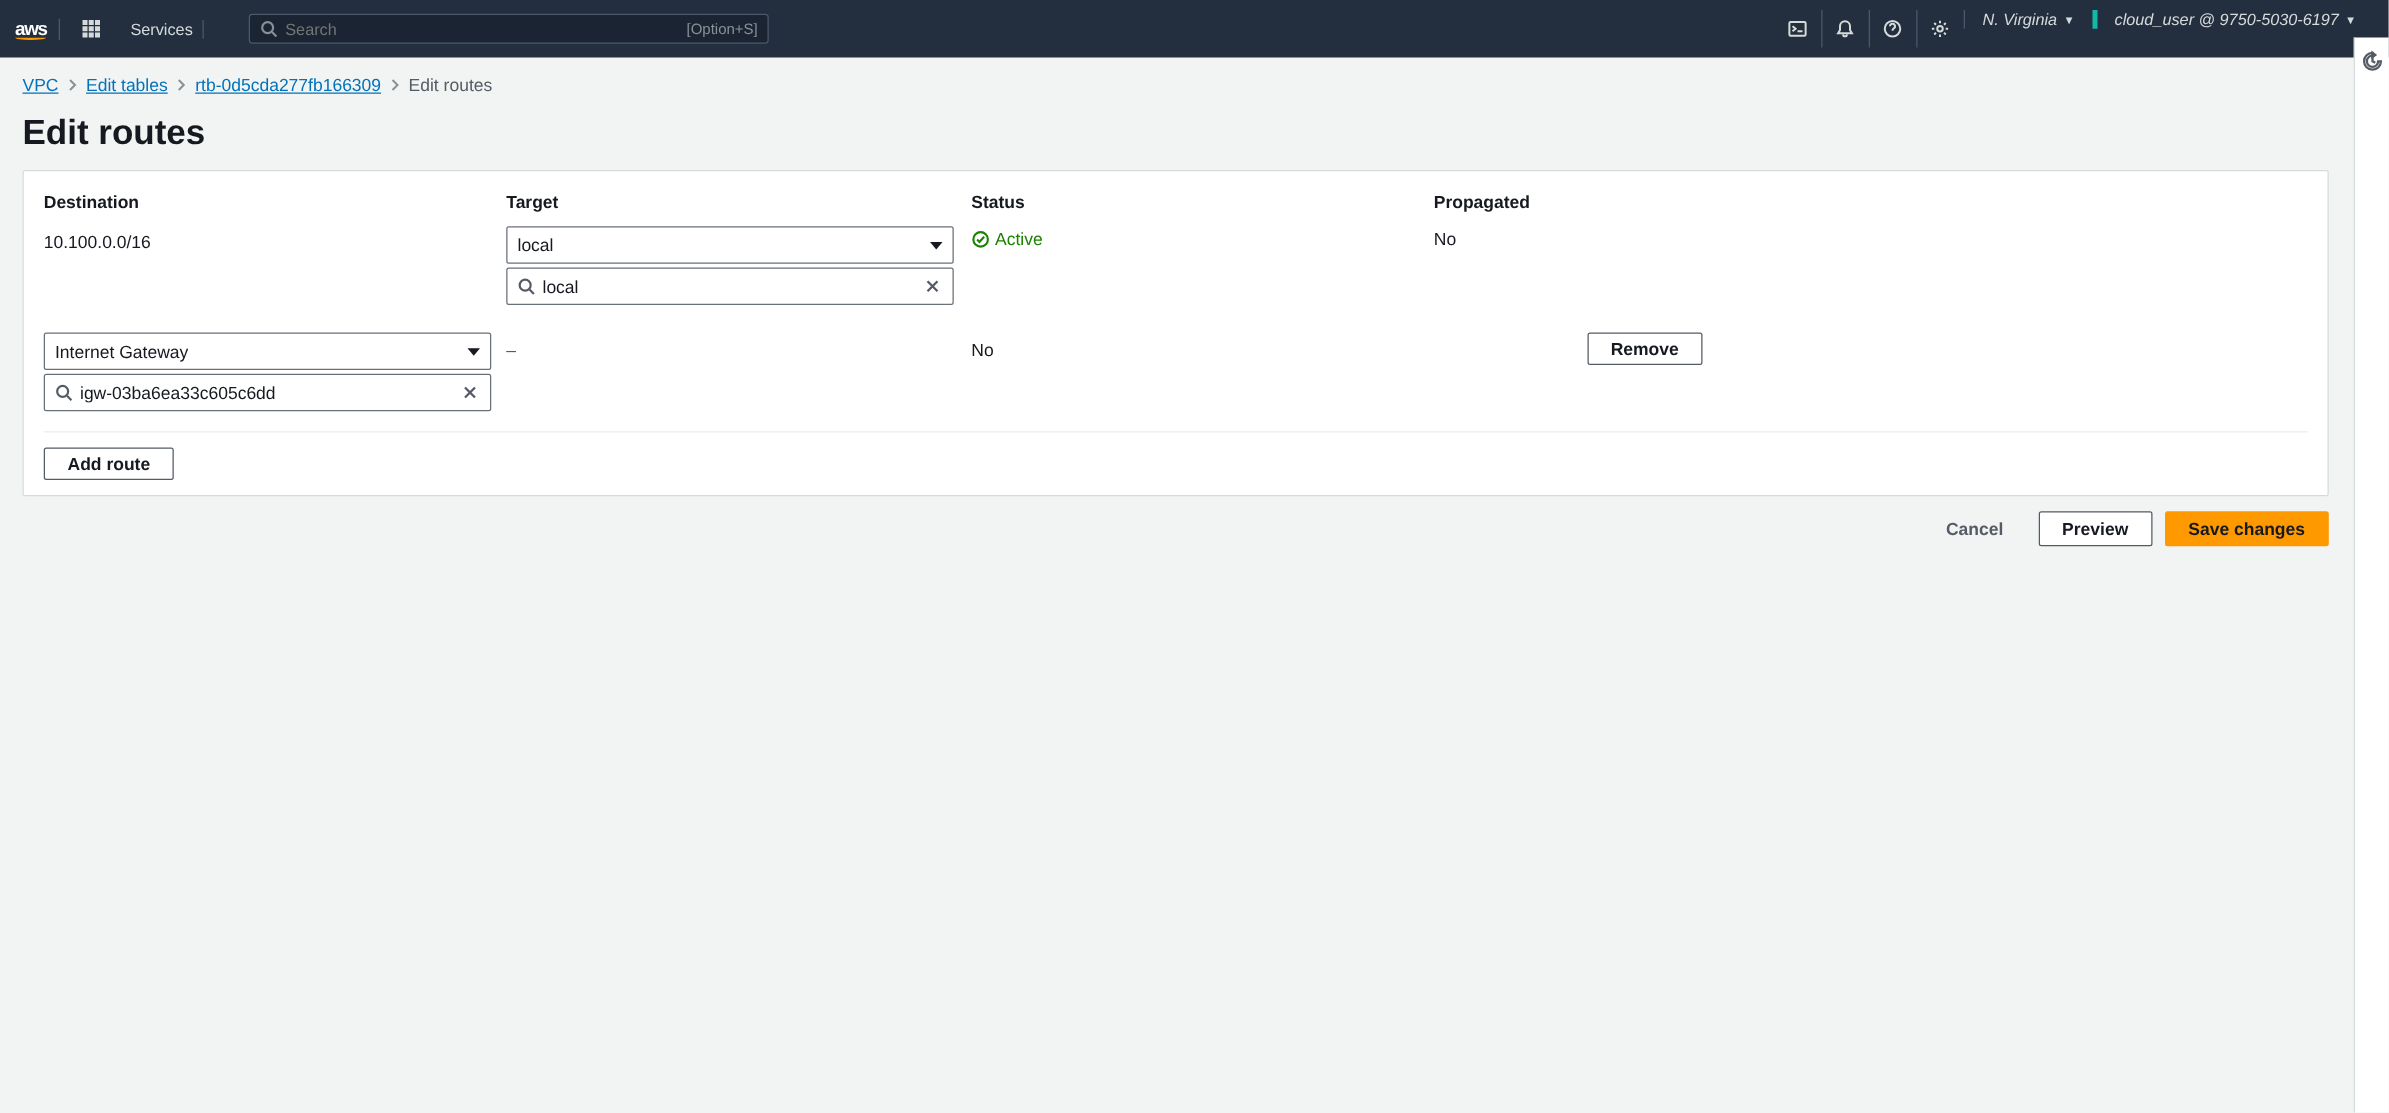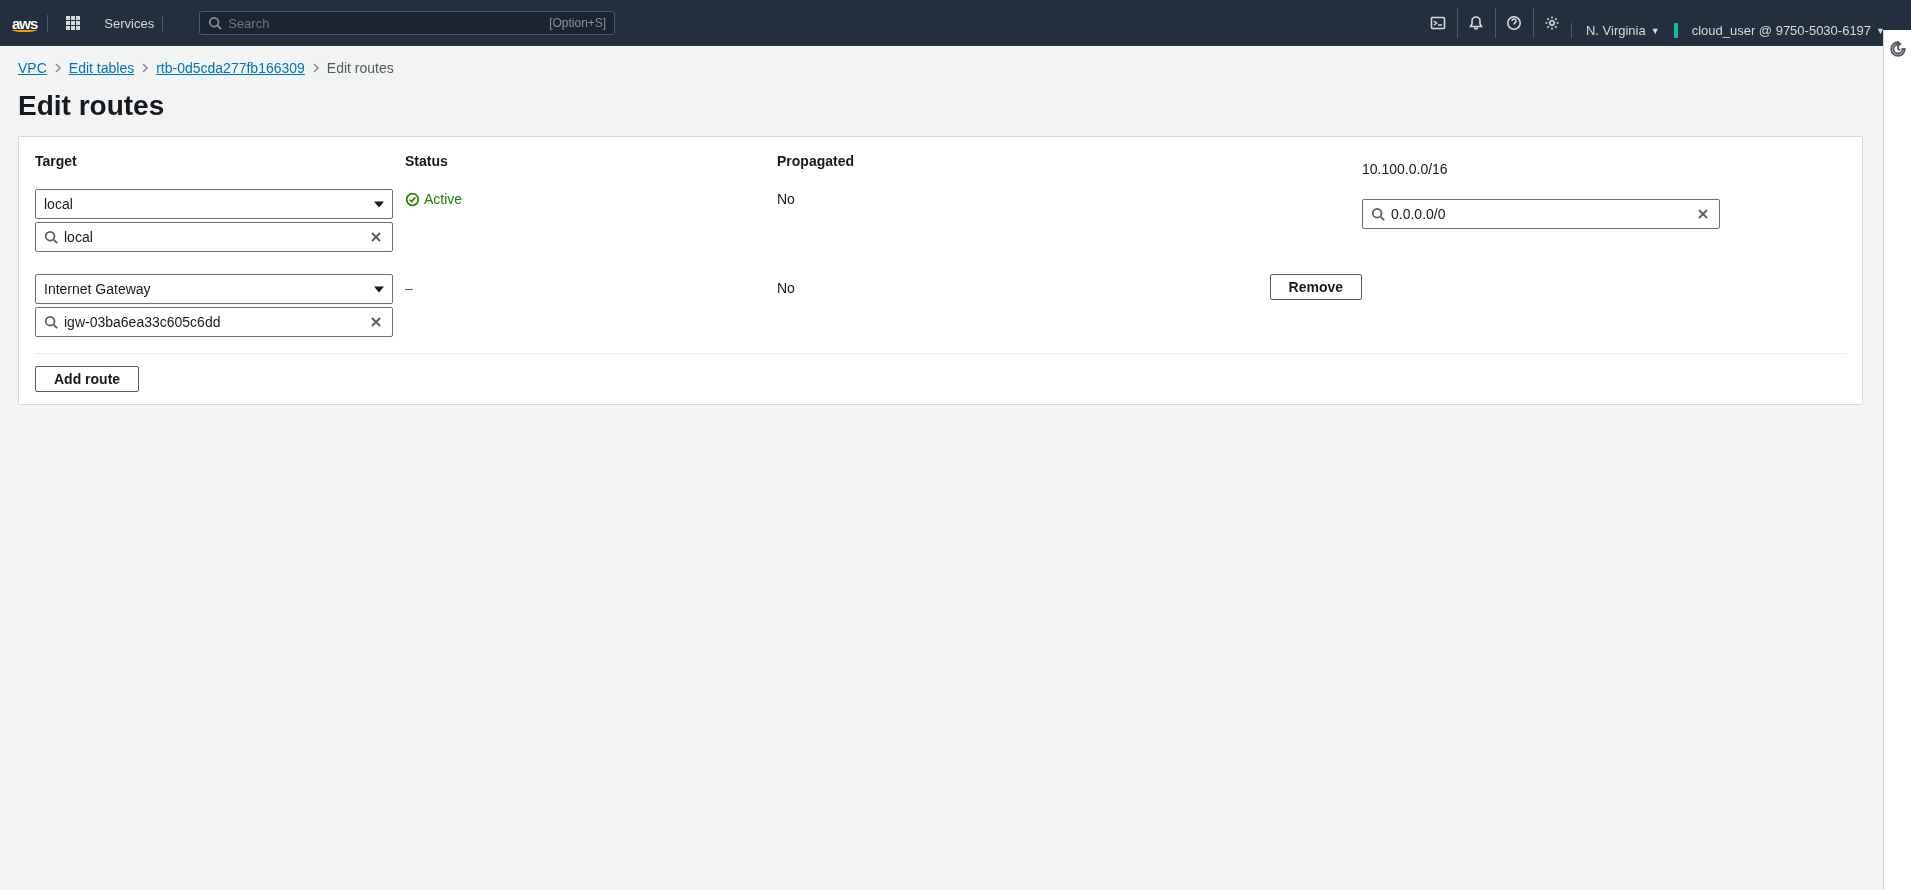--- a/index.html
+++ b/index.html
@@ -10,21 +10,21 @@
   .logo { display: inline-flex; flex-direction: column; align-items: center; margin-right: 10px; padding-right:10px; border-right:1px solid #4a5a6a;}
   .logo-text { color: #fff; font-weight: bold; font-size: 15px; letter-spacing: -1px; }
   .logo-smile { height: 4px; width: 25px; border-bottom: 2px solid #ff9900; border-radius: 0 0 50% 50%; margin-top:-4px;}
   .services { display: flex; align-items: center; gap: 24px; font-size: 13px; cursor: pointer; padding: 0 8px; border-right:1px solid #4a5a6a; margin-right:8px;}
   .apps-icon { display: grid; grid-template-columns: repeat(3,4px); grid-template-rows: repeat(3,4px); gap: 1px;}
   .apps-icon span { background: #d5dbdb; width:4px; height:4px; }
   .search-wrap { flex: 0 0 440px; margin-left: 4px; padding-left: 24px; }
   .search-box { background: #1a2433; border:1px solid #4a5a6a; border-radius: 3px; display: flex; align-items: center; height: 24px; padding: 0 8px; color:#879196;}
   .search-box input { background: transparent; border: none; outline: none; color: #d5dbdb; flex:1; font-size:13px; margin-left:6px;}
   .search-hint { font-size: 12px; color: #879196;}
-  .nav-right { margin-left: auto; display: flex; align-items: flex-end; gap: 0; }
+  .nav-right { margin-left: auto; display: flex; align-items: flex-start; gap: 0; font-style: italic; }
   .nav-icon { width: 38px; height: 30px; display:flex; align-items:center; justify-content:center; cursor:pointer; color:#d5dbdb; border-left:1px solid #4a5a6a;}
   .nav-icon:first-child { border-left:none;}
   .region { display:flex; align-items:center; padding:0 14px; font-size:13px; cursor:pointer; border-left:1px solid #4a5a6a;}
   .account { display:flex; align-items:center; padding:0 14px; font-size:13px; cursor:pointer; border-left:4px solid #14b8a6;}
   .caret { margin-left:5px; font-size:9px;}
 
   
   .right-rail { position:absolute; right:0; top:30px; bottom:0; width:28px; background:#fff; border-left:1px solid #d5dbdb; display:flex; flex-direction:column; align-items:center; padding-top:10px;}
 
   
@@ -164,20 +164,21 @@
           <path d="M3 1l4 4-4 4"></path>
         </svg>
     </span>
     <span>Edit routes</span>
   </div>
 
   <h1 class="page-title">Edit routes</h1>
 
   <div class="panel">
     <div class="routes-grid">
+      <div class="col-header">Destination</div>
       <div class="col-header">Target</div>
       <div class="col-header">Status</div>
       <div class="col-header">Propagated</div>
       <div class="col-header"></div>
 
       <div class="cell static-dest">10.100.0.0/16</div>
       <div class="cell">
         <div class="select-box">
           <span>local</span>
         </div>
@@ -199,35 +200,20 @@
         <svg width="15" height="15" viewBox="0 0 16 16" fill="none" stroke="#1d8102" stroke-width="1.8">
             <circle cx="8" cy="8" r="6.2"></circle>
             <path d="M5 8.2l2 2 4-4.4"></path>
           </svg>
         <span>Active</span>
       </div>
       <div class="cell prop-no">No</div>
       <div class="cell"></div>
 
       <div class="cell" style="padding-top:14px;">
-        <div class="input-search" style="margin-top:0;">
-          <svg class="mag" width="14" height="14" viewBox="0 0 16 16" fill="none" stroke="#545b64" stroke-width="2">
-              <circle cx="7" cy="7" r="5"></circle>
-              <line x1="11" y1="11" x2="15" y2="15"></line>
-            </svg>
-          <input type="text" value="0.0.0.0/0" style="">
-          <span class="clear-x">
-            <svg width="12" height="12" viewBox="0 0 12 12" stroke="#545b64" stroke-width="1.8">
-                <line x1="2" y1="2" x2="10" y2="10"></line>
-                <line x1="10" y1="2" x2="2" y2="10"></line>
-              </svg>
-          </span>
-        </div>
-      </div>
-      <div class="cell" style="padding-top:14px;">
         <div class="select-box">
           <span>Internet Gateway</span>
         </div>
         <div class="input-search">
           <svg class="mag" width="14" height="14" viewBox="0 0 16 16" fill="none" stroke="#545b64" stroke-width="2">
               <circle cx="7" cy="7" r="5"></circle>
               <line x1="11" y1="11" x2="15" y2="15"></line>
             </svg>
           <input type="text" value="igw-03ba6ea33c605c6dd" style="">
           <span class="clear-x">
@@ -243,13 +229,18 @@
       <div class="cell remove-cell" style="padding-top:14px;">
         <button class="btn small">Remove</button>
       </div>
 
       <div class="divider-row">
         <button class="btn small">Add route</button>
       </div>
     </div>
   </div>
 
+  <div class="footer-actions">
+    <button class="btn link">Cancel</button>
+    <button class="btn">Preview</button>
+    <button class="btn primary">Save changes</button>
+  </div>
 </div>
 
 </body></html>

